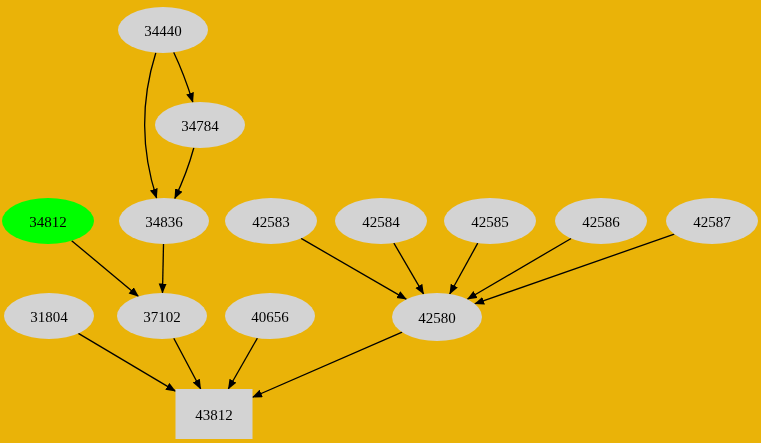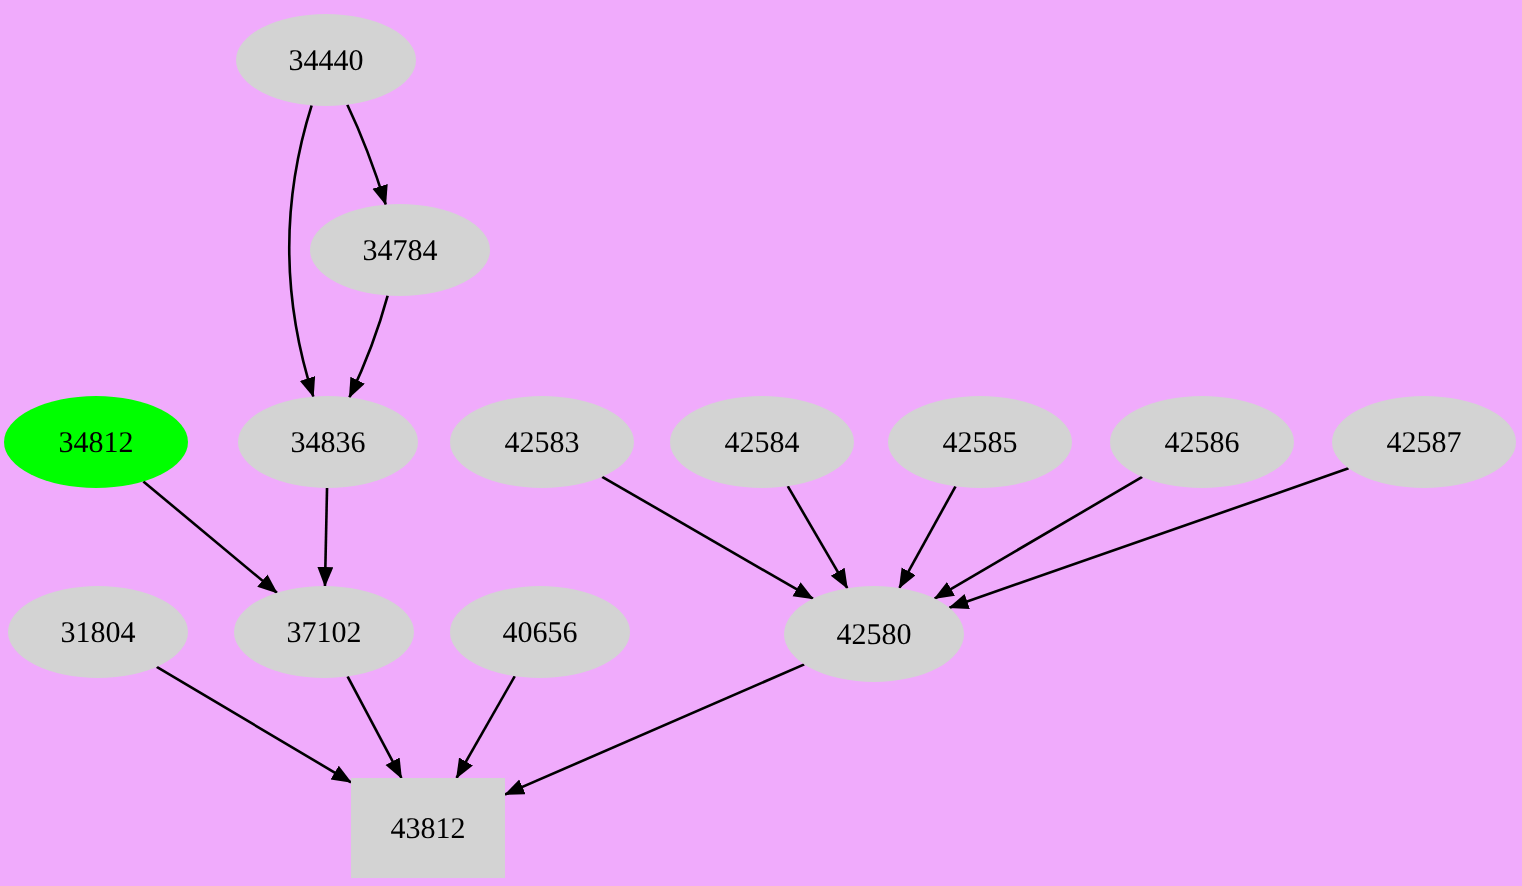--- a/index.html
+++ b/index.html
@@ -5,21 +5,21 @@
   html, body {
     margin: 0;
     padding: 0;
     background: #ffffff;
     font-family: "Liberation Serif", "DejaVu Serif", serif;
   }
   .graph-wrap {
     width: 761px;
     height: 443px;
     position: relative;
-    background: #f0abfc;
+    background: #eab308;
     overflow: hidden;
   }
   svg { display: block; }
   .node-label {
     font-family: "Liberation Serif", "DejaVu Serif", serif;
     font-size: 15px;
   }
   .edge-path {
     fill: none;
     stroke-width: 1.3px;

